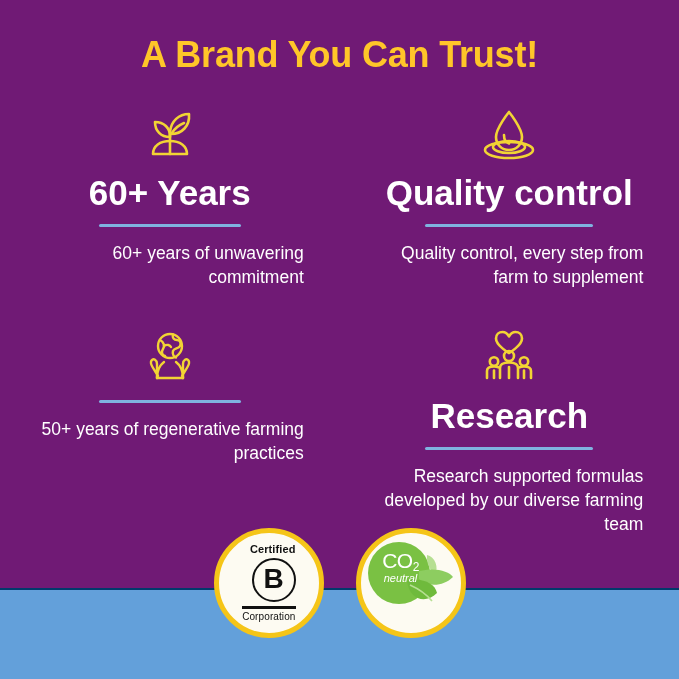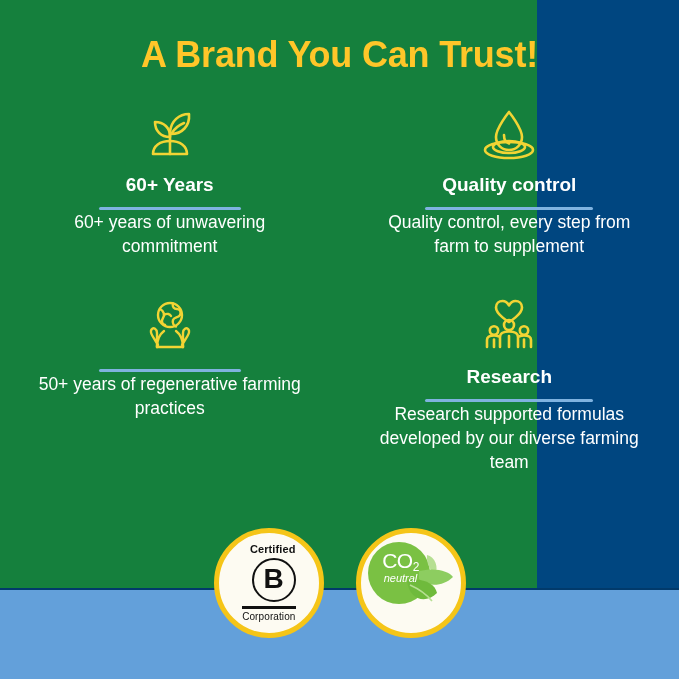--- a/index.html
+++ b/index.html
@@ -8,23 +8,23 @@
   }
   body {
     width: 679px;
     height: 679px;
     font-family: "Liberation Sans", sans-serif;
     background: #004680;
     overflow: hidden;
   }
   #page {
     position: relative;
-    width: 537px;
+    width: 679px;
     height: 679px;
-    background: #15803d;
+    background: #701a75;
   }
   #bottom-band {
     position: absolute;
     left: 0;
     top: 590px;
     width: 679px;
     height: 89px;
     background: #63a0da;
   }
   #band-edge {
@@ -71,41 +71,42 @@
   }
   .cell-icon {
     height: 62px;
     display: flex;
     align-items: center;
     justify-content: center;
   }
   .cell-heading {
     margin-top: 10px;
     color: #ffffff;
-    font-size: 19px;
+    font-size: 35px;
     font-weight: bold;
     line-height: 1.05;
     text-align: center;
     white-space: nowrap;
   }
   .cell-rule {
     margin-top: 12px;
     width: 142px;
     height: 3px;
     background: #7fb3e0;
     border-radius: 2px;
   }
   .cell-rule.wide {
     width: 168px;
   }
   .cell-body {
+    margin-top: 14px;
     color: #ffffff;
     font-size: 17.5px;
     line-height: 1.38;
-    text-align: center;
+    text-align: right;
     max-width: 268px;
   }
   .row-2 {
     margin-top: 37px;
   }
 
   
   #badges {
     position: absolute;
     left: 0;

